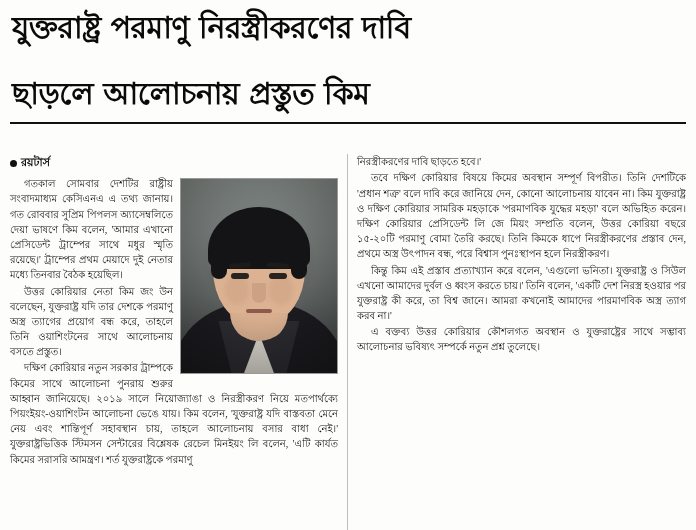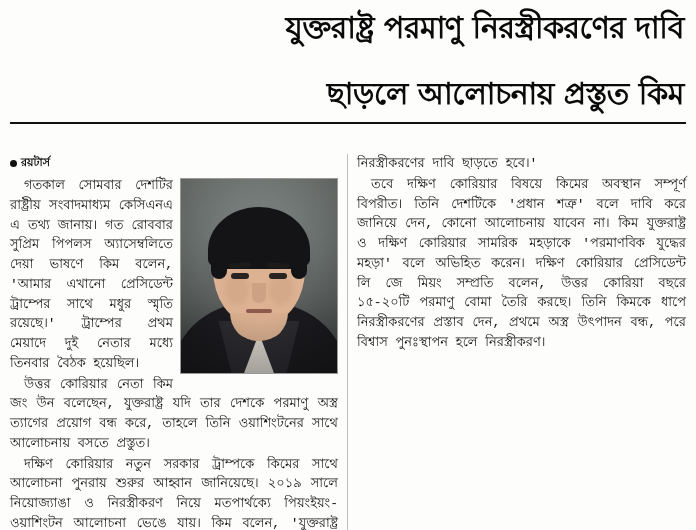--- a/index.html
+++ b/index.html
@@ -12,21 +12,21 @@
   }
   .page {
     position: relative;
     width: 696px;
     height: 530px;
     background: #fdfdfb;
     box-sizing: border-box;
     overflow: hidden;
   }
   .headline {
-    text-align: right;
+    text-align: left;
     font-family: "DejaVu Sans", sans-serif;
     font-weight: bold;
     color: #0a0a0a;
     letter-spacing: -0.5px;
     padding: 10px 12px 2px 12px;
   }
   .headline .line1 {
     font-size: 30px;
     line-height: 1.22;
     white-space: nowrap;
@@ -73,22 +73,22 @@
   }
   .bullet {
     display: inline-block;
     width: 7px;
     height: 7px;
     border-radius: 50%;
     background: #111;
     flex: none;
   }
   .body-text {
-    font-family: Liberation Mono, monospace;
-    font-size: 13px;
+    font-family: Liberation Serif, serif;
+    font-size: 10px;
     line-height: 1.52;
     color: #141414;
     text-align: justify;
     text-justify: inter-word;
     hyphens: none;
   }
   .body-text p {
     margin: 0 0 1px 0;
     text-indent: 14px;
   }
@@ -304,18 +304,20 @@
         <p>গতকাল সোমবার দেশটির রাষ্ট্রীয় সংবাদমাধ্যম কেসিএনএ এ তথ্য জানায়। গত রোববার সুপ্রিম পিপলস অ্যাসেম্বলিতে দেয়া ভাষণে কিম বলেন, 'আমার এখানো প্রেসিডেন্ট ট্রাম্পের সাথে মধুর স্মৃতি রয়েছে।' ট্রাম্পের প্রথম মেয়াদে দুই নেতার মধ্যে তিনবার বৈঠক হয়েছিল।</p>
         <p>উত্তর কোরিয়ার নেতা কিম জং উন বলেছেন, যুক্তরাষ্ট্র যদি তার দেশকে পরমাণু অস্ত্র ত্যাগের প্রয়োগ বন্ধ করে, তাহলে তিনি ওয়াশিংটনের সাথে আলোচনায় বসতে প্রস্তুত।</p>
         <p>দক্ষিণ কোরিয়ার নতুন সরকার ট্রাম্পকে কিমের সাথে আলোচনা পুনরায় শুরুর আহ্বান জানিয়েছে। ২০১৯ সালে নিয়োজ্যাঙা ও নিরস্ত্রীকরণ নিয়ে মতপার্থক্যে পিয়ংইয়ং-ওয়াশিংটন আলোচনা ভেঙে যায়। কিম বলেন, 'যুক্তরাষ্ট্র যদি বাস্তবতা মেনে নেয় এবং শান্তিপূর্ণ সহাবস্থান চায়, তাহলে আলোচনায় বসার বাধা নেই।' যুক্তরাষ্ট্রভিত্তিক স্টিমসন সেন্টারের বিশ্লেষক রেচেল মিনইয়ং লি বলেন, 'এটি কার্যত কিমের সরাসরি আমন্ত্রণ। শর্ত যুক্তরাষ্ট্রকে পরমাণু</p>
       </div>
     </div>
 
     <div class="col right">
       <div class="body-text">
         <p style="text-indent:0">নিরস্ত্রীকরণের দাবি ছাড়তে হবে।'</p>
         <p>তবে দক্ষিণ কোরিয়ার বিষয়ে কিমের অবস্থান সম্পূর্ণ বিপরীত। তিনি দেশটিকে 'প্রধান শত্রু' বলে দাবি করে জানিয়ে দেন, কোনো আলোচনায় যাবেন না। কিম যুক্তরাষ্ট্র ও দক্ষিণ কোরিয়ার সামরিক মহড়াকে 'পরমাণবিক যুদ্ধের মহড়া' বলে অভিহিত করেন। দক্ষিণ কোরিয়ার প্রেসিডেন্ট লি জে মিয়ং সম্প্রতি বলেন, উত্তর কোরিয়া বছরে ১৫-২০টি পরমাণু বোমা তৈরি করছে। তিনি কিমকে ধাপে নিরস্ত্রীকরণের প্রস্তাব দেন, প্রথমে অস্ত্র উৎপাদন বন্ধ, পরে বিশ্বাস পুনঃস্থাপন হলে নিরস্ত্রীকরণ।</p>
+        <p>কিন্তু কিম এই প্রস্তাব প্রত্যাখ্যান করে বলেন, 'এগুলো ভনিতা। যুক্তরাষ্ট্র ও সিউল এখনো আমাদের দুর্বল ও ধ্বংস করতে চায়।' তিনি বলেন, 'একটি দেশ নিরস্ত্র হওয়ার পর যুক্তরাষ্ট্র কী করে, তা বিশ্ব জানে। আমরা কখনোই আমাদের পারমাণবিক অস্ত্র ত্যাগ করব না।'</p>
+        <p>এ বক্তব্য উত্তর কোরিয়ার কৌশলগত অবস্থান ও যুক্তরাষ্ট্রের সাথে সম্ভাব্য আলোচনার ভবিষ্যৎ সম্পর্কে নতুন প্রশ্ন তুলেছে।</p>
       </div>
     </div>
 
   </div>
   <div class="footer-spacer"></div>
 </div>
 
 </body></html>

